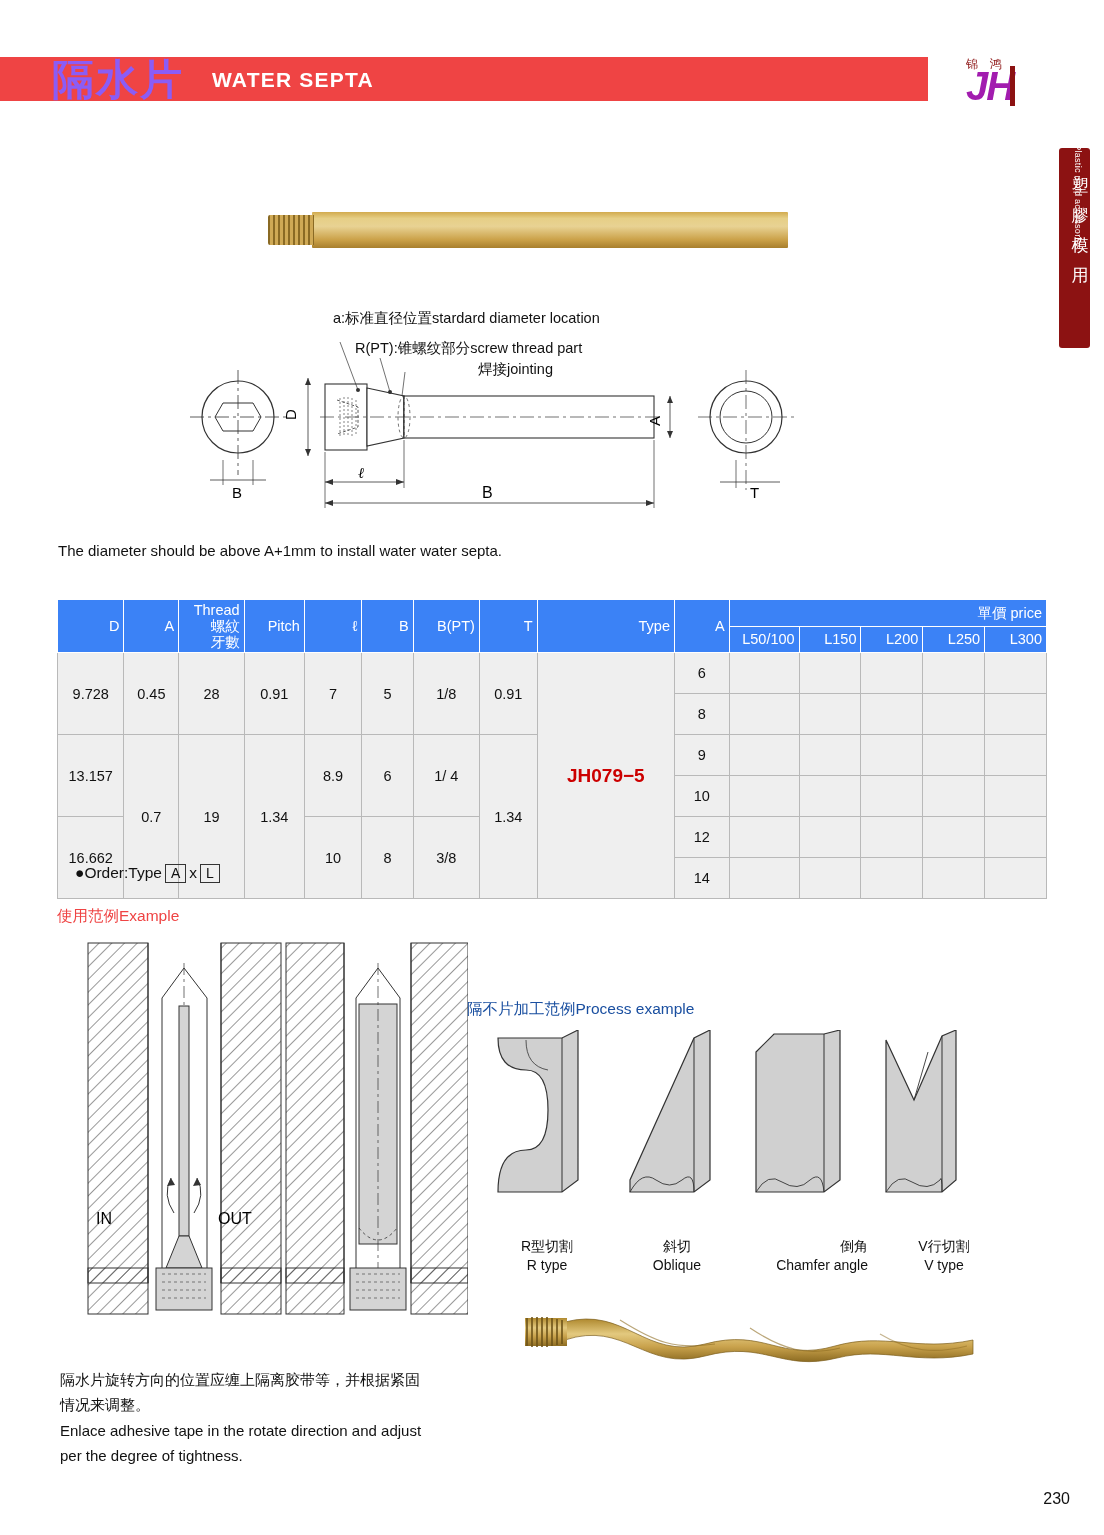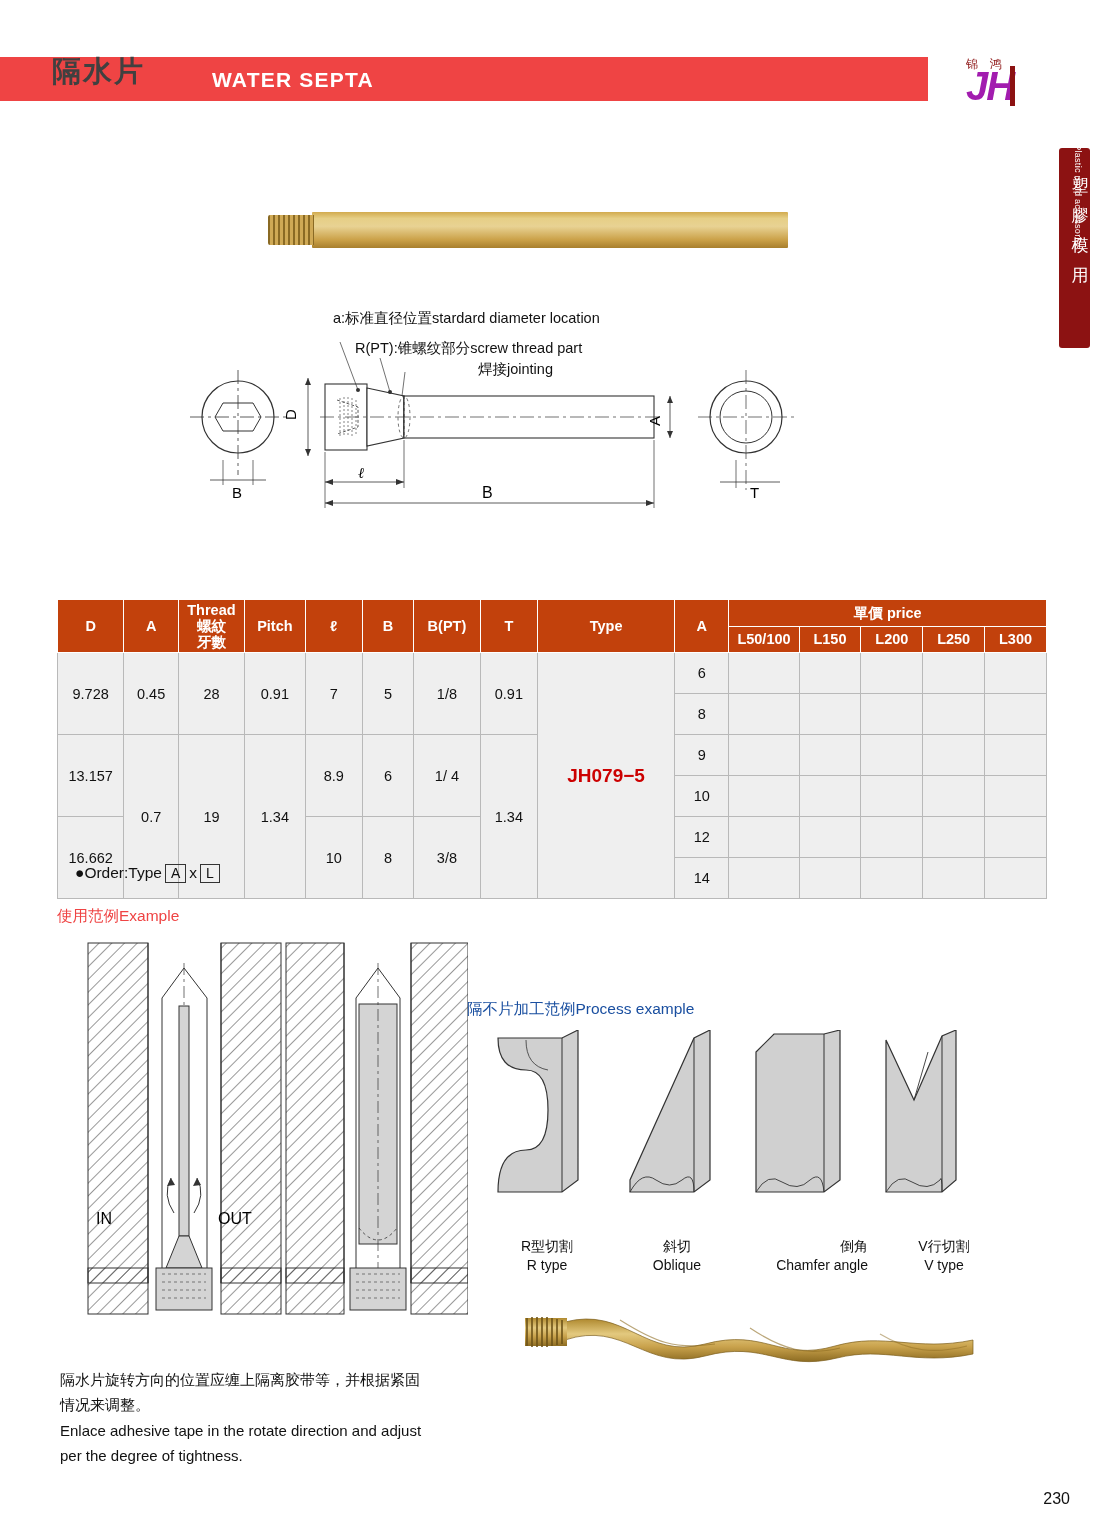--- a/index.html
+++ b/index.html
@@ -12,22 +12,22 @@
   .hdr-bar{
     position:absolute;left:0;top:57px;width:908px;height:44px;
     background:#ef4444;
     padding-left:20px;
   }
   .hdr-bar .en{
     position:absolute;left:212px;top:11px;color:#fff;font-size:21px;
     font-weight:bold;letter-spacing:1.2px;
   }
   .hdr-cn{
-    position:absolute;left:52px;top:52px;font-size:29px;font-weight:bold;
-    letter-spacing:2px;color:#404040;font-family:"DejaVu Sans", sans-serif;
+    position:absolute;left:52px;top:52px;font-size:42px;font-weight:bold;
+    letter-spacing:2px;color:#8b5cf6;font-family:"DejaVu Sans", sans-serif;
     z-index:3;
   }
   .logo{
     position:absolute;right:18px;top:52px;width:120px;height:52px;
   }
   .logo .cn{
     position:absolute;left:0px;top:4px;font-size:12px;color:#8c1212;
     letter-spacing:4px;font-family:"DejaVu Sans", sans-serif;
   }
   .logo .jh{
@@ -69,22 +69,22 @@
   .txtline{position:absolute;font-size:14.5px;white-space:nowrap;}
   
   .note{position:absolute;left:58px;top:540px;font-size:15px;line-height:22px;}
   .note .cn{font-family:"DejaVu Sans", sans-serif;}
   
   table.spec{
     position:absolute;left:57px;top:599px;border-collapse:collapse;
     width:990px;font-size:14.5px;
   }
   table.spec th{
-    background:#c2410c;color:#fff;border:1px solid #fff;font-weight:bold;
-    padding:2px 4px;text-align:center;line-height:16px;
+    background:#3b82f6;color:#fff;border:1px solid #fff;font-weight:normal;
+    padding:2px 4px;text-align:right;line-height:16px;
   }
   table.spec td{
     border:1px solid #b9b9b9;text-align:center;padding:5px 4px;
     background:#efefef;height:30px;
   }
   .cn-f{font-family:"DejaVu Sans", sans-serif;}
   .type-cell{color:#cc0000;font-weight:bold;font-size:19px;}
   
   .order{position:absolute;left:57px;top:864px;font-size:15.5px;padding-left:18px;}
   .order .box{
@@ -190,20 +190,21 @@
     <circle cx="168" cy="90" r="2" fill="#333"></circle>
     <circle cx="200" cy="92" r="2" fill="#333"></circle>
   </svg>
 
   <div class="txtline" style="left:143px;top:9px;">a:标准直径位置stardard diameter location</div>
   <div class="txtline" style="left:165px;top:39px;">R(PT):锥螺纹部分screw thread part</div>
   <div class="txtline" style="left:288px;top:60px;">焊接jointing</div>
 </div>
 
 <div class="note">
+  <div>The diameter should be above A+1mm to install water water septa.</div>
 </div>
 
 <table class="spec">
   <thead>
     <tr>
       <th rowspan="2" style="width:62px">D</th>
       <th rowspan="2" style="width:52px">A</th>
       <th rowspan="2" style="width:60px">
         <div>Thread</div>
         <div class="cn-f">螺紋</div>

